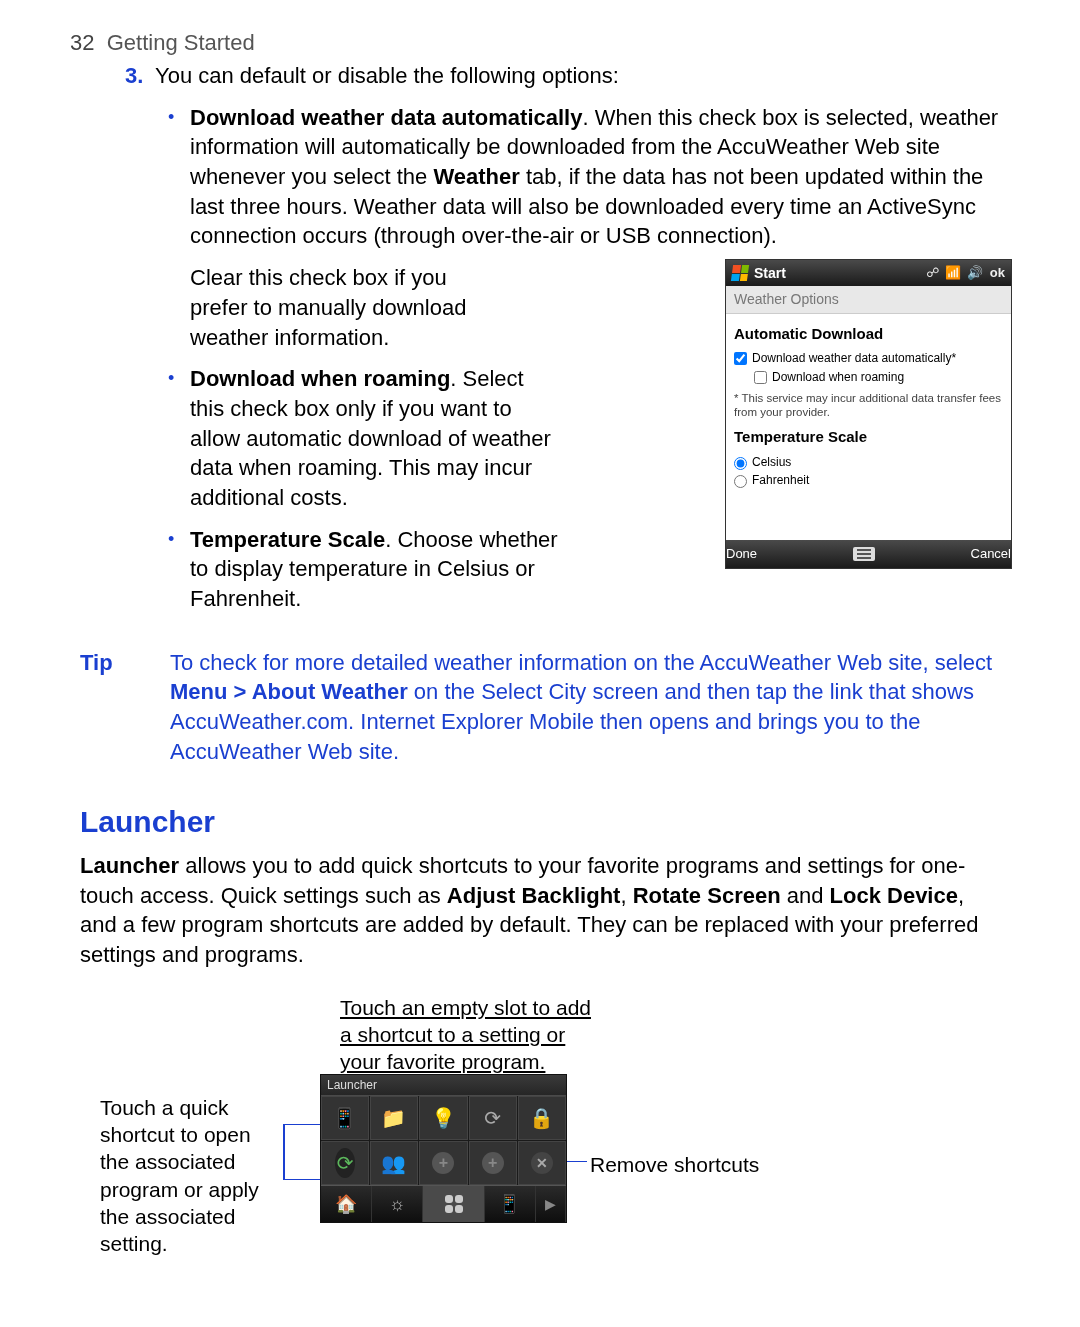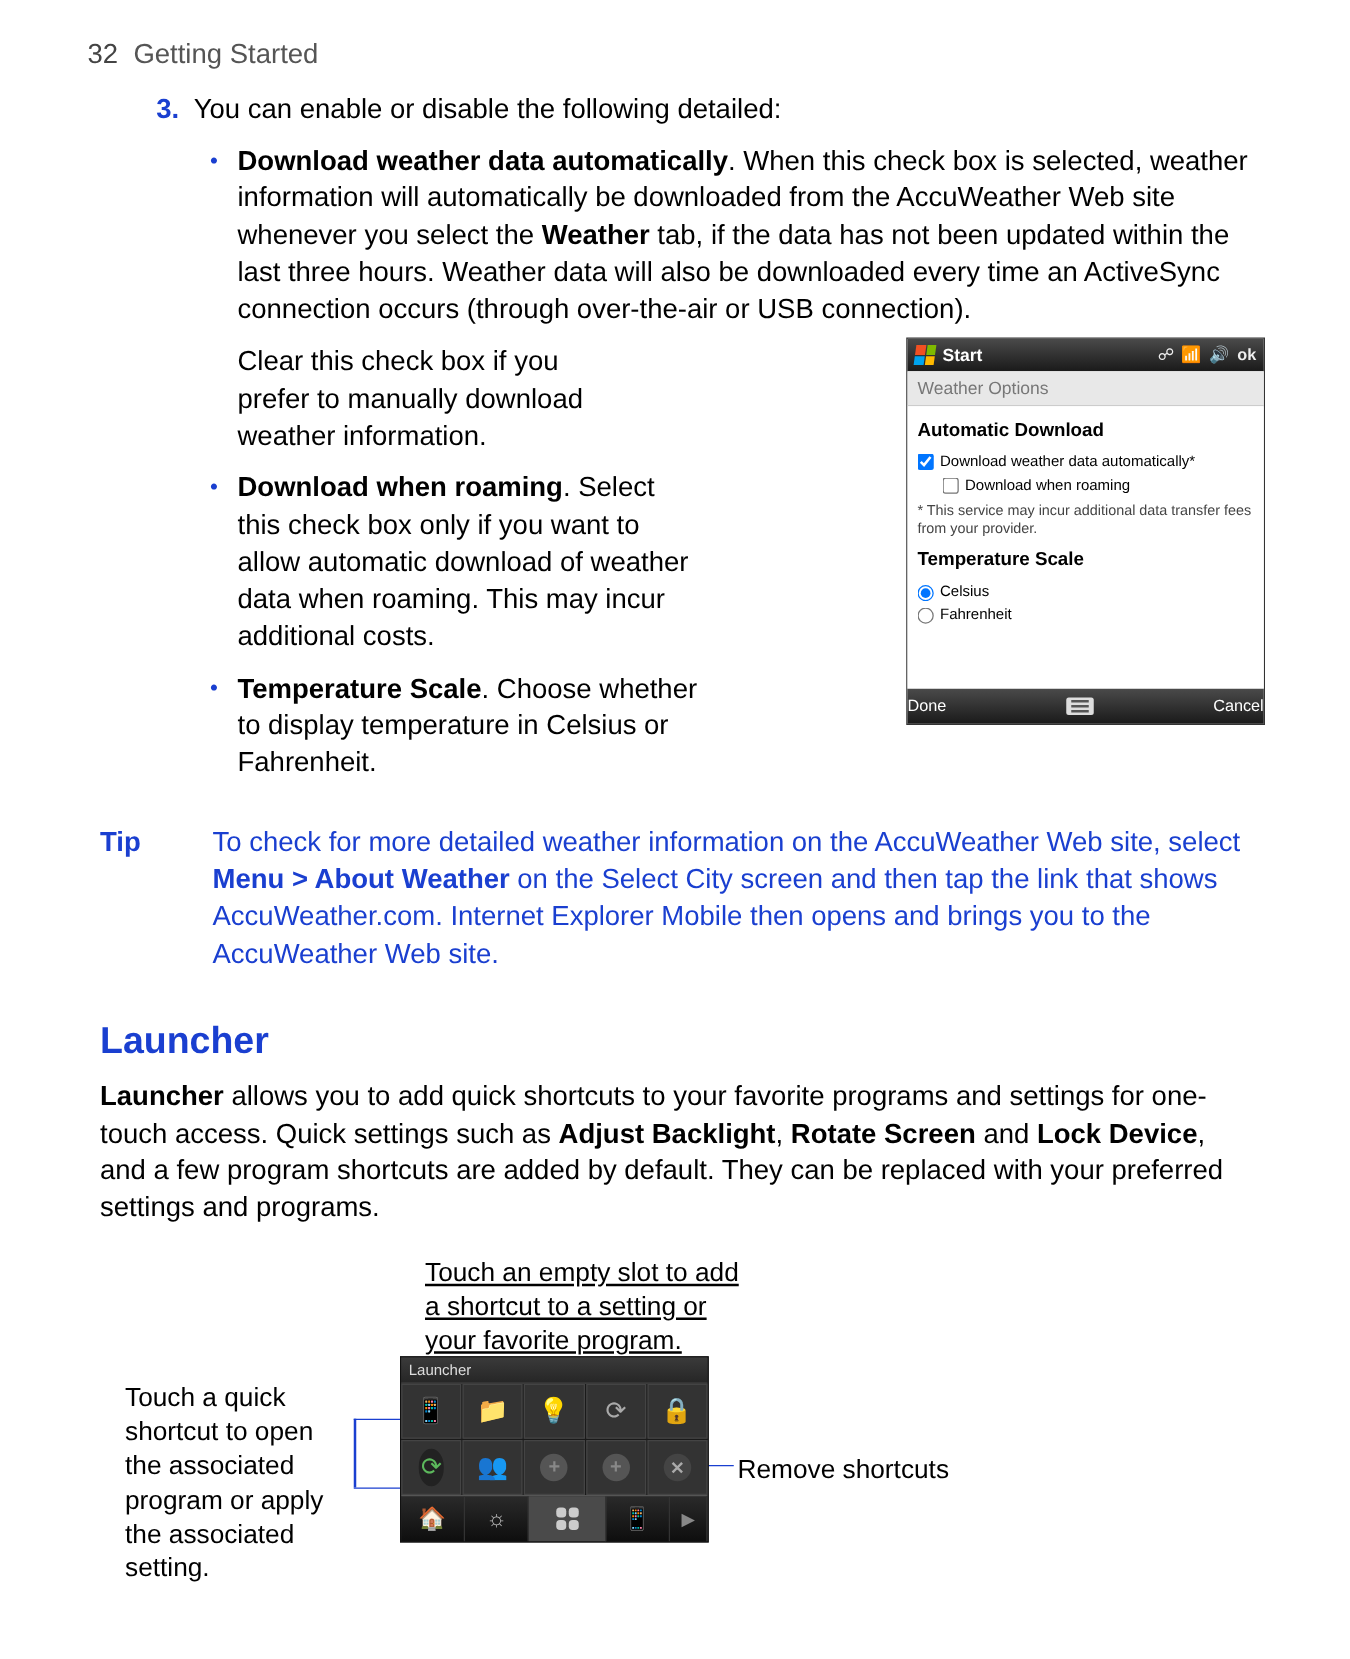--- a/index.html
+++ b/index.html
@@ -9,21 +9,21 @@
     background: #fff;
     color: #000;
     width: 1080px;
   }
   .page {
     padding: 30px 70px 60px 70px;
   }
   .header-line {
     font-size: 22px;
     color: #555;
-    margin-bottom: 16px;
+    margin-bottom: 5px;
   }
   .header-line .pg {
     color: #444;
   }
   .body-text {
     font-size: 22px;
     line-height: 1.35;
   }
   .step {
     display: flex;
@@ -302,21 +302,21 @@
 
 <div class="page">
 
   <div class="header-line">
     <span class="pg">32</span>&nbsp;&nbsp;<span>Getting Started</span>
   </div>
 
   <div class="body-text">
     <div class="step">
       <span class="step-num">3.</span>
-      <span>You can enable or disable the following detailed:</span>
+      <span>You can default or disable the following options:</span>
     </div>
 
     <div class="bullet-list">
       <div class="bullet-row">
         <span class="bullet-dot">•</span>
         <span class="txt">
           <span class="b">Download weather data automatically</span><span>. When this check box is selected, weather information will automatically be downloaded from the AccuWeather Web site whenever you select the </span><span class="b">Weather</span><span> tab, if the data has not been updated within the last three hours. Weather data will also be downloaded every time an ActiveSync connection occurs (through over-the-air or USB connection).</span>
         </span>
       </div>
     </div>

